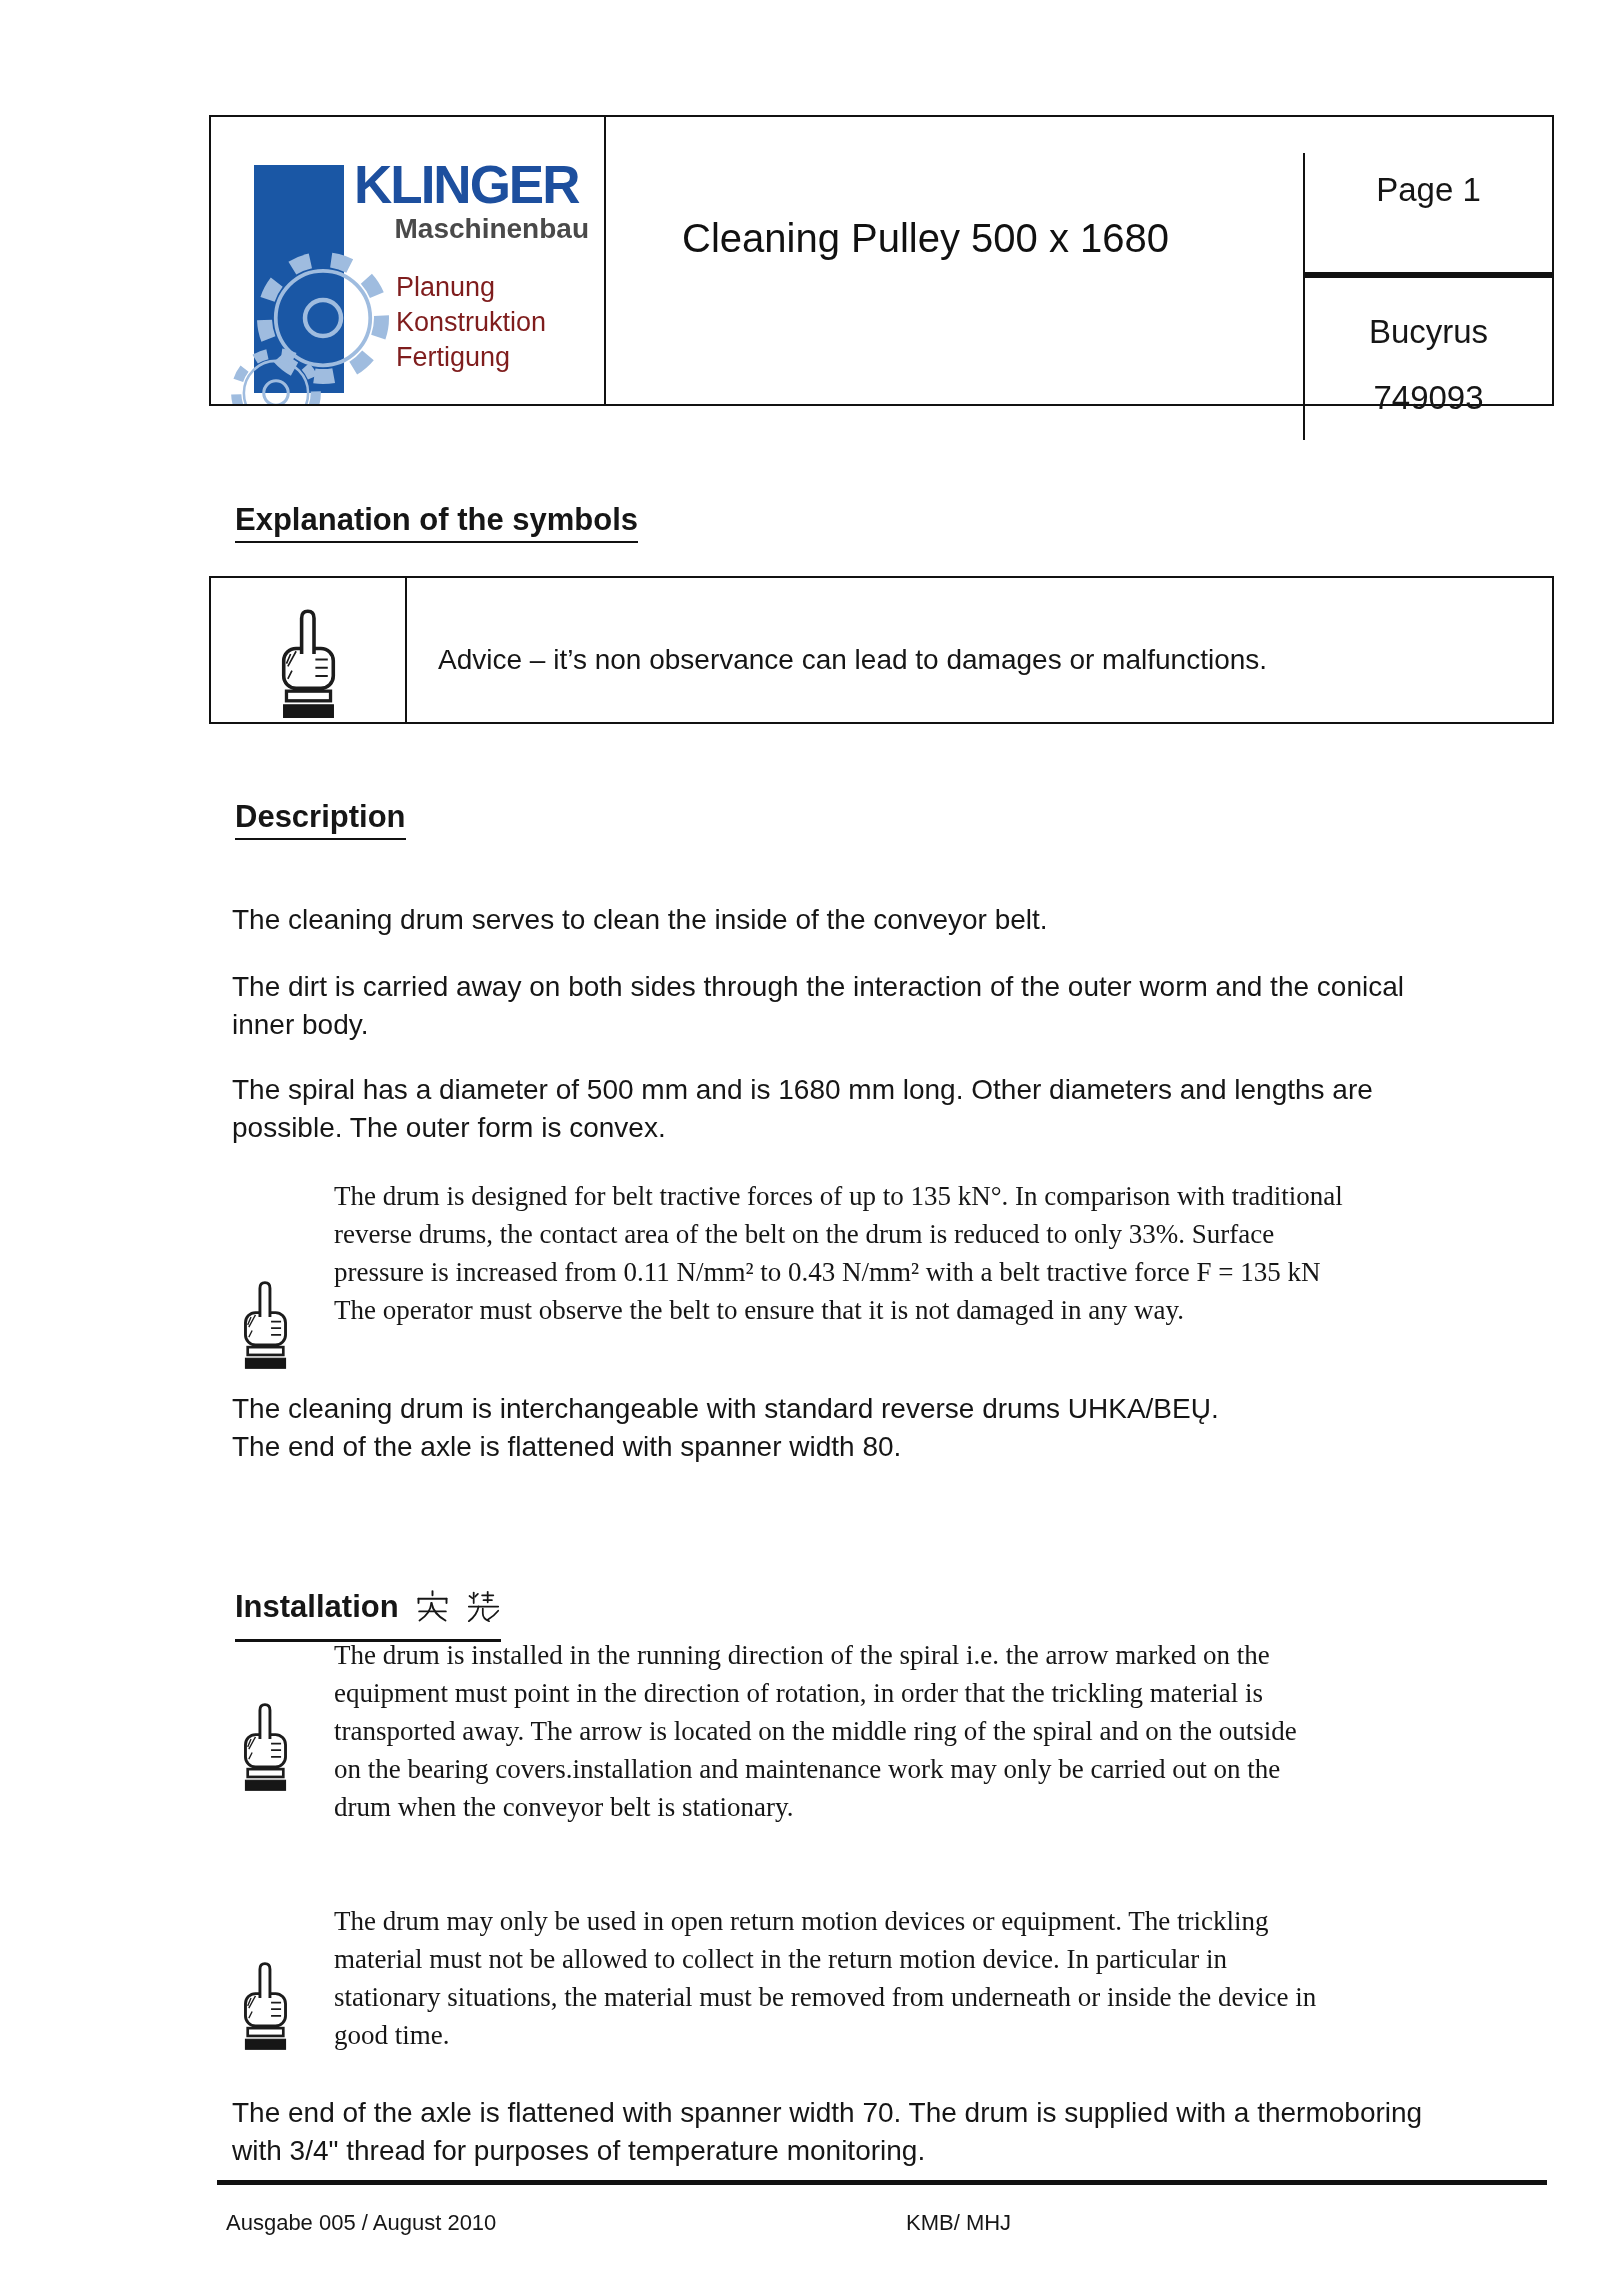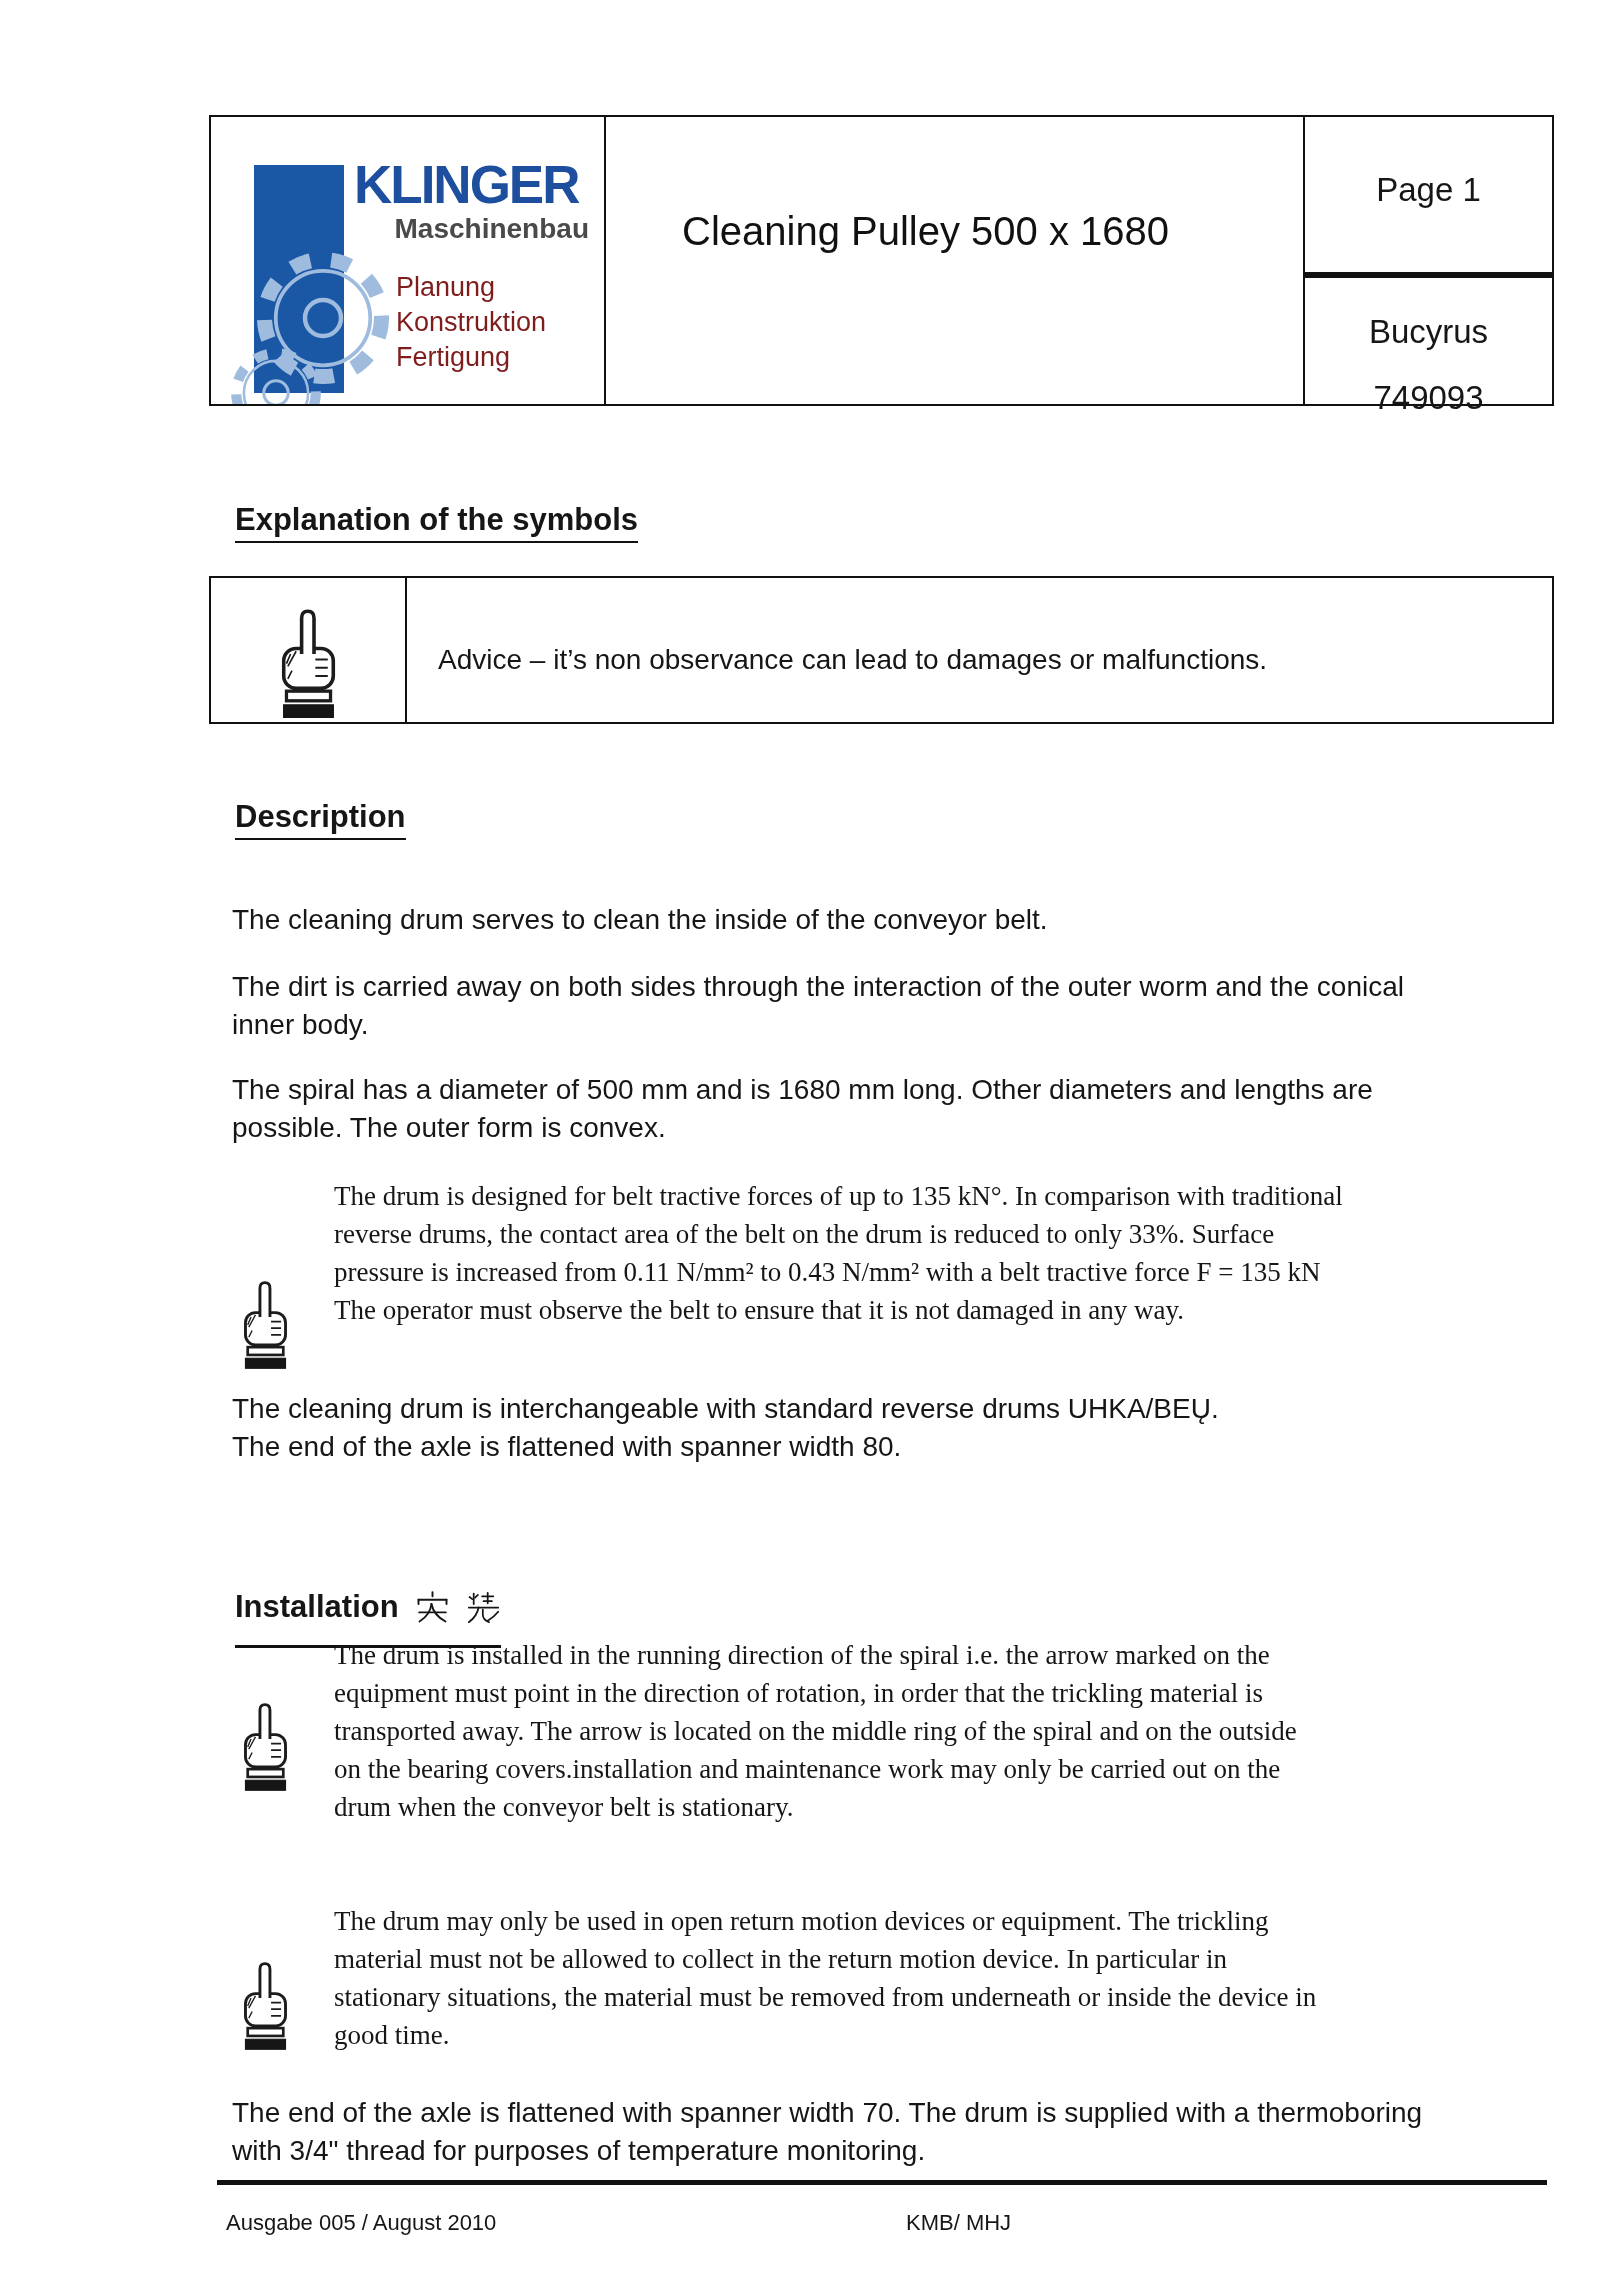--- a/index.html
+++ b/index.html
@@ -19,21 +19,21 @@
   .cell{box-sizing:border-box;height:100%;}
   .logo-cell{width:395px;border-right:2px solid #111;position:relative;overflow:hidden;}
   .logo-rect{position:absolute;left:43px;top:48px;width:90px;height:228px;background:#1a57a5;}
   .gear{position:absolute;}
   .g1{left:37px;top:126px;width:150px;height:150px;}
   .g2{left:13.6px;top:225px;width:102px;height:102px;}
   .logo-text{position:absolute;left:143px;top:40px;width:235px;}
   .brand{font-size:53px;font-weight:bold;color:#1d4f9e;letter-spacing:-2px;line-height:55px;}
   .subtitle{font-size:28px;font-weight:bold;color:#4a4a4a;text-align:right;line-height:31px;margin-top:1.4px;}
   .services{margin-top:26px;margin-left:42px;font-size:27px;color:#7f1d1d;line-height:35px;}
-  .title-cell{flex:1;border-right:2px solid #111;padding:92px 0 0 76px;}
+  .title-cell{flex:1;border-right:2px solid #111;padding:63px 0 0 76px;margin-top:36px;}
   .doc-title{font-size:40px;color:#111;}
   .page-cell{width:247px;position:relative;margin-top:32px;}
   .page-label{position:absolute;top:22px;left:0;right:0;text-align:center;font-size:33px;}
   .hdivider{position:absolute;top:123px;left:0;right:0;height:5.5px;background:#111;}
   .customer{position:absolute;top:164px;left:0;right:0;text-align:center;font-size:33px;}
   .order-no{position:absolute;top:230px;left:0;right:0;text-align:center;font-size:33px;}
   
   .h{position:absolute;font-size:31px;font-weight:bold;}
   .h .ul{border-bottom:2.7px solid #111;padding-bottom:4.1px;}
   .para{position:absolute;font-size:28px;line-height:38px;white-space:pre;}
@@ -45,21 +45,21 @@
   .advice-icon-cell{width:196px;border-right:2px solid #111;box-sizing:border-box;
     display:flex;justify-content:center;align-items:center;}
   .advice-icon-cell svg{margin-top:29px;}
   .advice-text-cell{flex:1;display:flex;align-items:center;padding-left:31px;}
   .advice-text{font-size:28px;margin-top:20.4px;}
   
   .note{position:absolute;padding-left:102px;}
   .note .hand{position:absolute;left:0;}
   .note-text{font-size:27px;line-height:38px;white-space:pre;font-family:Liberation Serif, serif;}
   
-  .h3wrap{display:inline-flex;align-items:flex-end;gap:16px;border-bottom:3.4px solid #111;padding-bottom:20px;}
+  .h3wrap{display:inline-flex;gap:16px;border-bottom:3.4px solid #111;padding-bottom:14px;}
   .cjk{width:35px;height:35px;}
   .sr{position:absolute;width:0.7px;height:0.7px;overflow:hidden;clip-path:inset(50%);}
   
   .footer-rule{position:absolute;left:217px;top:2180px;width:1330px;height:4.8px;background:#111;}
   .footer-text{position:absolute;font-size:22px;top:2210px;}
 </style>
 </head>
 <body>
 
 <svg width="0" height="0" style="position:absolute">

